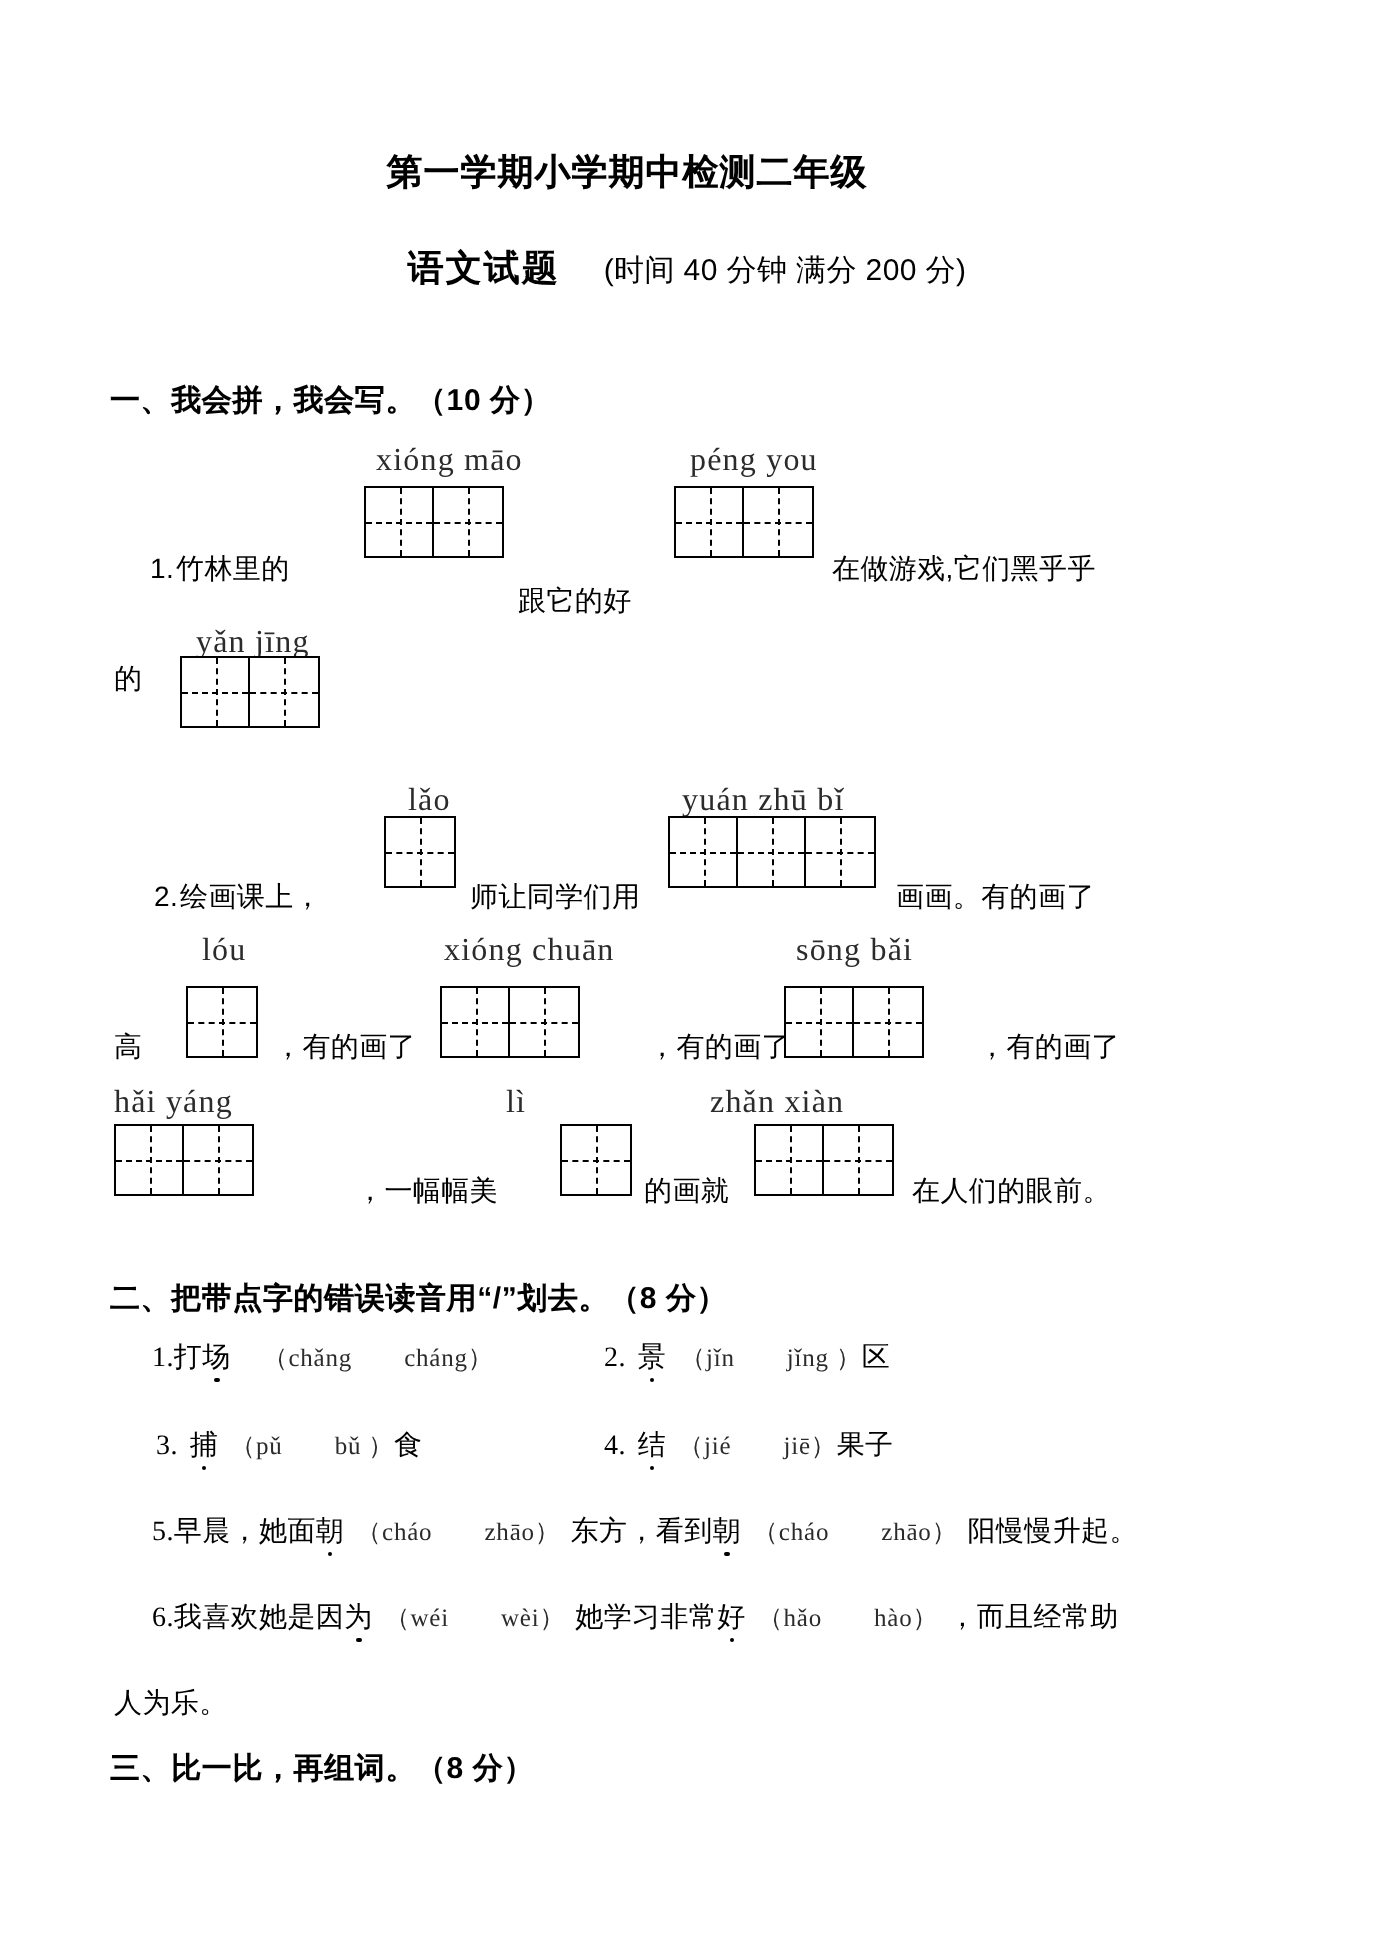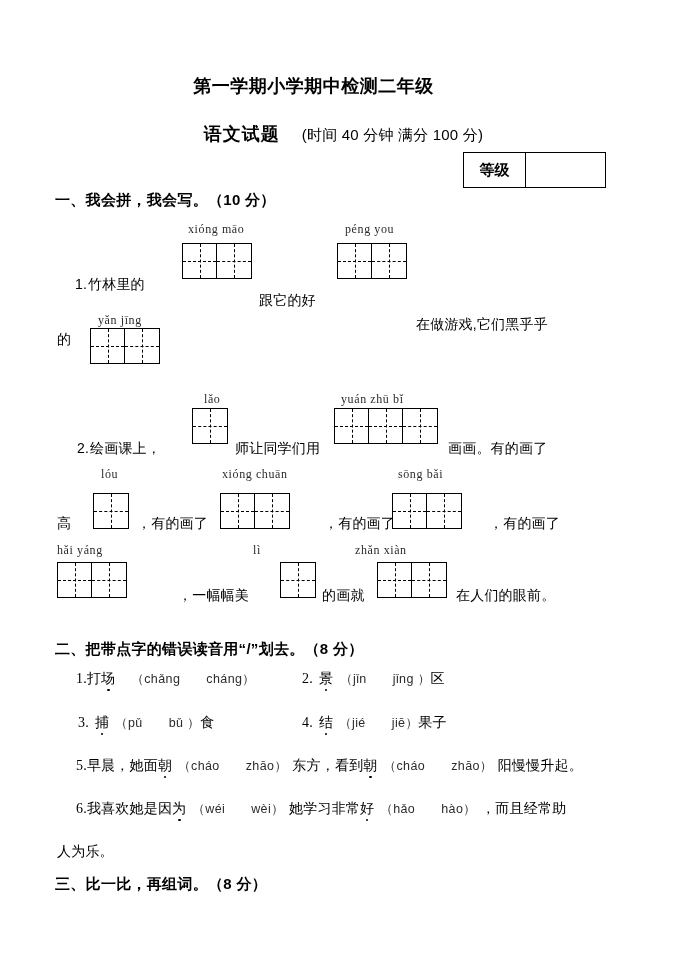--- a/index.html
+++ b/index.html
@@ -87,21 +87,21 @@
   
   .cn {
     position: absolute;
     font-size: 14px;
     white-space: nowrap;
     letter-spacing: 0.2px;
   }
   .py {
     position: absolute;
     font-family: "Liberation Serif", serif;
-    font-size: 12px;
+    font-size: 16px;
     color: #2b2b2b;
     white-space: nowrap;
     letter-spacing: 0.6px;
   }
   .num {
     font-family: "Liberation Serif", serif;
   }
 
   
   .tzg {
@@ -137,21 +137,21 @@
   }
 
   
   .q2-item {
     position: absolute;
     font-size: 14px;
     white-space: nowrap;
     letter-spacing: 0.2px;
   }
   .q2-item .pyin {
-    font-family: Liberation Sans, sans-serif;
+    font-family: Liberation Serif, serif;
     font-size: 12.5px;
     color: #2b2b2b;
     letter-spacing: 0.4px;
     margin-top: 30px;
   }
   .gap { display: inline-block; width: 26px; }
   .gap-sm { display: inline-block; width: 16px; }
   .dotted {
     position: relative;
     display: inline-block;
@@ -169,27 +169,23 @@
   }
 </style>
 </head>
 <body>
 
 <div class="page">
 
   <div class="doc-title">第一学期小学期中检测二年级</div>
 
   <div class="subtitle-row">
-    <span class="subtitle-main">语文试题</span><span class="subtitle-note">(时间 40 分钟 满分 100 分)</span>
-  </div>
-
-  <div class="grade-table">
-    <div class="grade-label">等级</div>
-    <div class="grade-blank"></div>
-  </div>
+    <span class="subtitle-main">语文试题</span><span class="subtitle-note">(时间 40 分钟 满分 200 分)</span>
+  </div>
+
 
   <div class="section-heading" style="left:55px; top:191px;">一、我会拼，我会写。（10 分）</div>
 
   <div class="py" style="left:188px; top:222px;">xióng  māo</div>
   <div class="py" style="left:345px; top:222px;">péng  you</div>
 
   <div class="cn" style="left:75px; top:276px;">1.</div>
   <div class="cn" style="left:88px; top:276px;">竹林里的</div>
 
   <div class="tzg" style="left:182px; top:243px;">
@@ -197,21 +193,21 @@
     <div class="cell"></div>
   </div>
 
   <div class="cn" style="left:259px; top:292px;">跟它的好</div>
 
   <div class="tzg" style="left:337px; top:243px;">
     <div class="cell"></div>
     <div class="cell"></div>
   </div>
 
-  <div class="cn" style="left:416px; top:276px;margin-top:40px;">在做游戏,它们黑乎乎</div>
+  <div class="cn" style="left:416px; top:276px;">在做游戏,它们黑乎乎</div>
 
   <div class="py" style="left:98px; top:313px;">yǎn  jīng</div>
   <div class="cn" style="left:57px; top:331px;">的</div>
 
   <div class="tzg" style="left:90px; top:328px;">
     <div class="cell"></div>
     <div class="cell"></div>
   </div>
 
 

